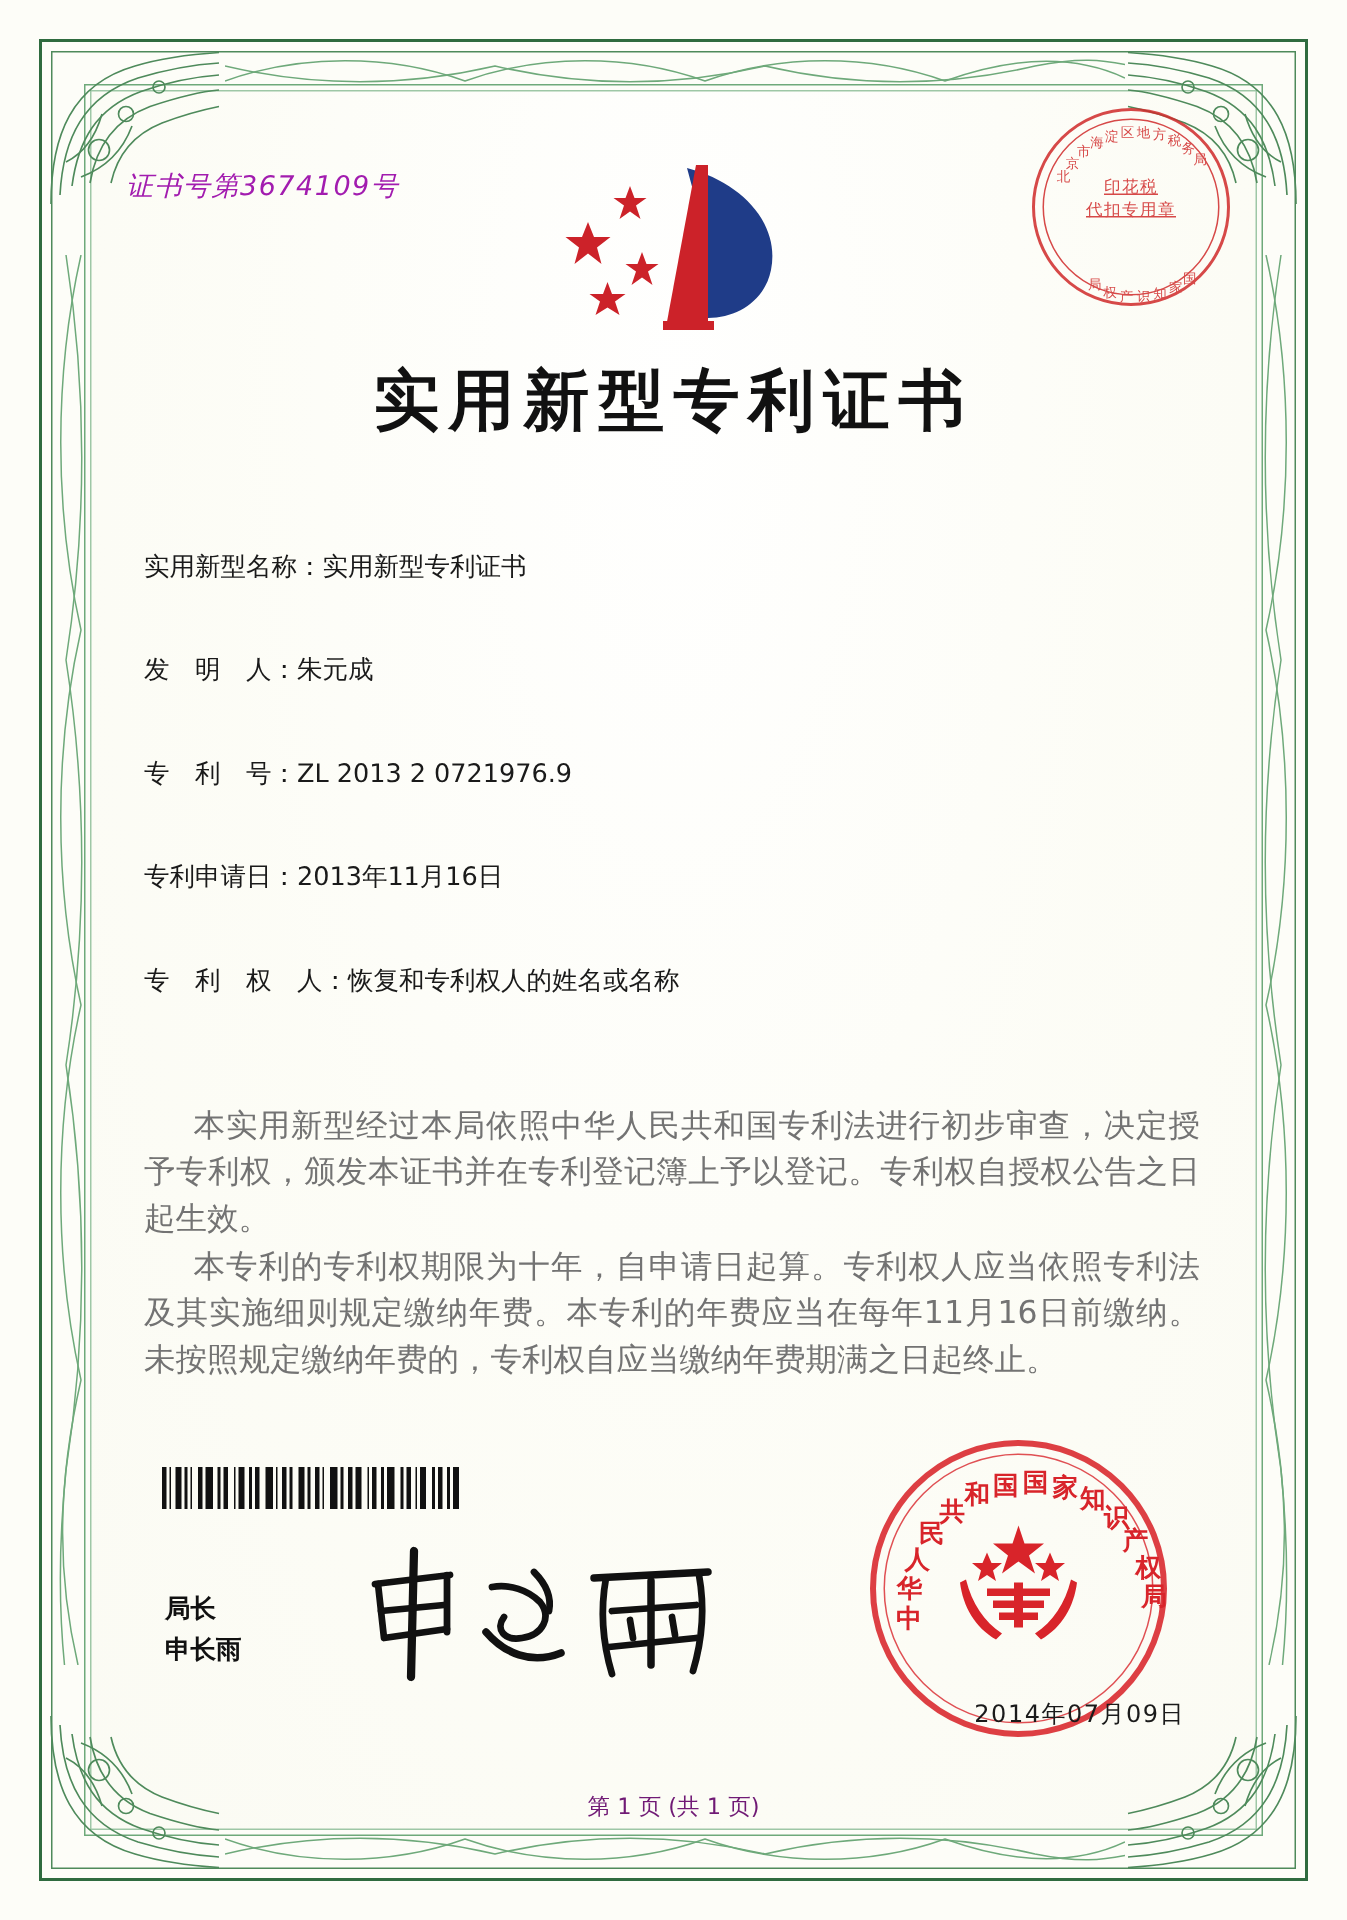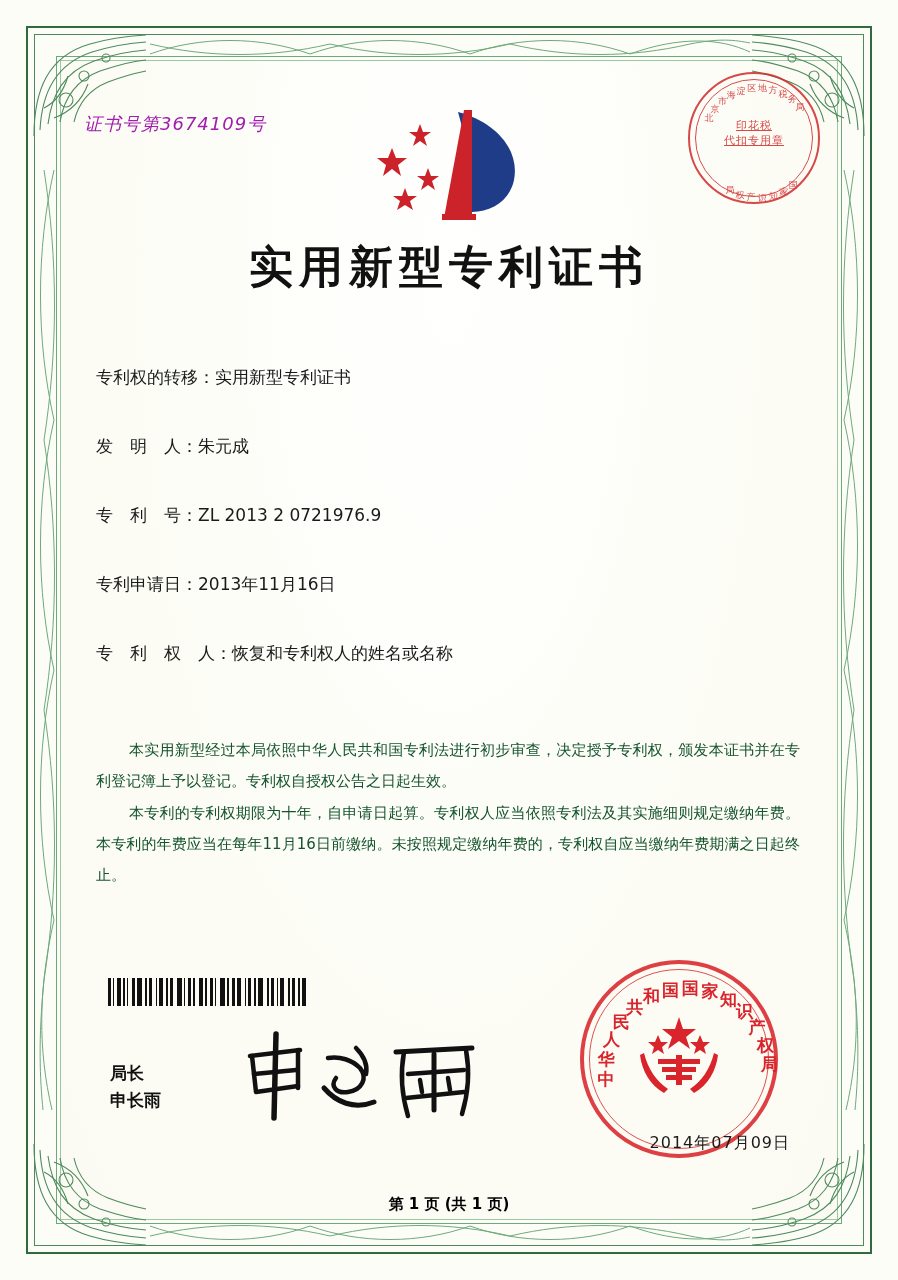--- a/index.html
+++ b/index.html
@@ -165,23 +165,23 @@
     display: inline-block;
     color: #1a1a1a;
   }
 
   
   .body-text {
     position: absolute;
     left: 96px;
     top: 735px;
     width: 704px;
-    font-size: 15px;
+    font-size: 21px;
     line-height: 31px;
-    color: #14532d;
+    color: #737373;
     text-align: justify;
     font-family: "DejaVu Sans", "Liberation Sans", sans-serif;
   }
   .body-text p {
     margin: 0 0 1px 0;
     text-indent: 33px;
   }
 
   
   .barcode {
@@ -276,23 +276,22 @@
   }
 
   
   .footer {
     position: absolute;
     bottom: 66px;
     left: 0;
     width: 100%;
     text-align: center;
     font-size: 15px;
-    color: #000000;
-    font-family: "DejaVu Sans", "Liberation Sans", sans-serif;
-    font-weight: bold;
+    color: #701a75;
+    font-family: "DejaVu Sans", "Liberation Sans", sans-serif;
   }
 </style>
 </head>
 <body>
 
 <div class="page">
 
   <div class="frame-outer"></div>
   <div class="frame-mid"></div>
   <div class="paper-tint"></div>
@@ -443,21 +442,21 @@
     <div class="mid">
       <div>印花税</div>
       <div>代扣专用章</div>
     </div>
   </div>
 
   <div class="title">实用新型专利证书</div>
 
   <div class="fields">
     <div class="field-row">
-      <span class="field-label">专利权的转移：</span><span class="field-value">实用新型专利证书</span>
+      <span class="field-label">实用新型名称：</span><span class="field-value">实用新型专利证书</span>
     </div>
     <div class="field-row">
       <span class="field-label">发　明　人：</span><span class="field-value">朱元成</span>
     </div>
     <div class="field-row">
       <span class="field-label">专　利　号：</span><span class="field-value">ZL 2013 2 0721976.9</span>
     </div>
     <div class="field-row">
       <span class="field-label">专利申请日：</span><span class="field-value">2013年11月16日</span>
     </div>

